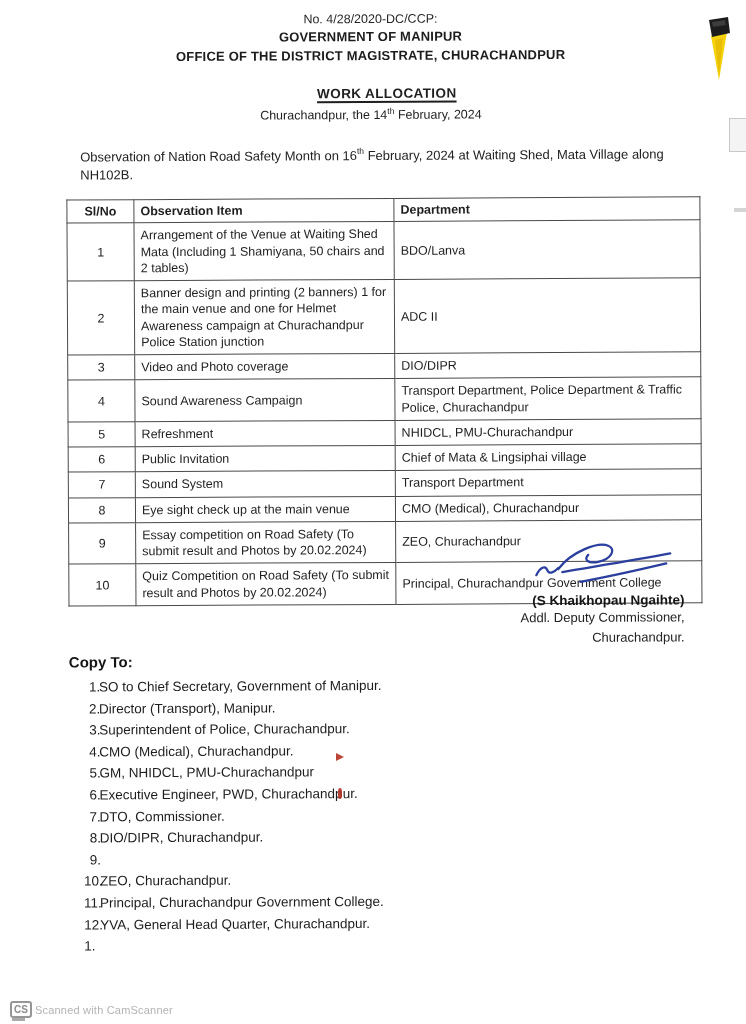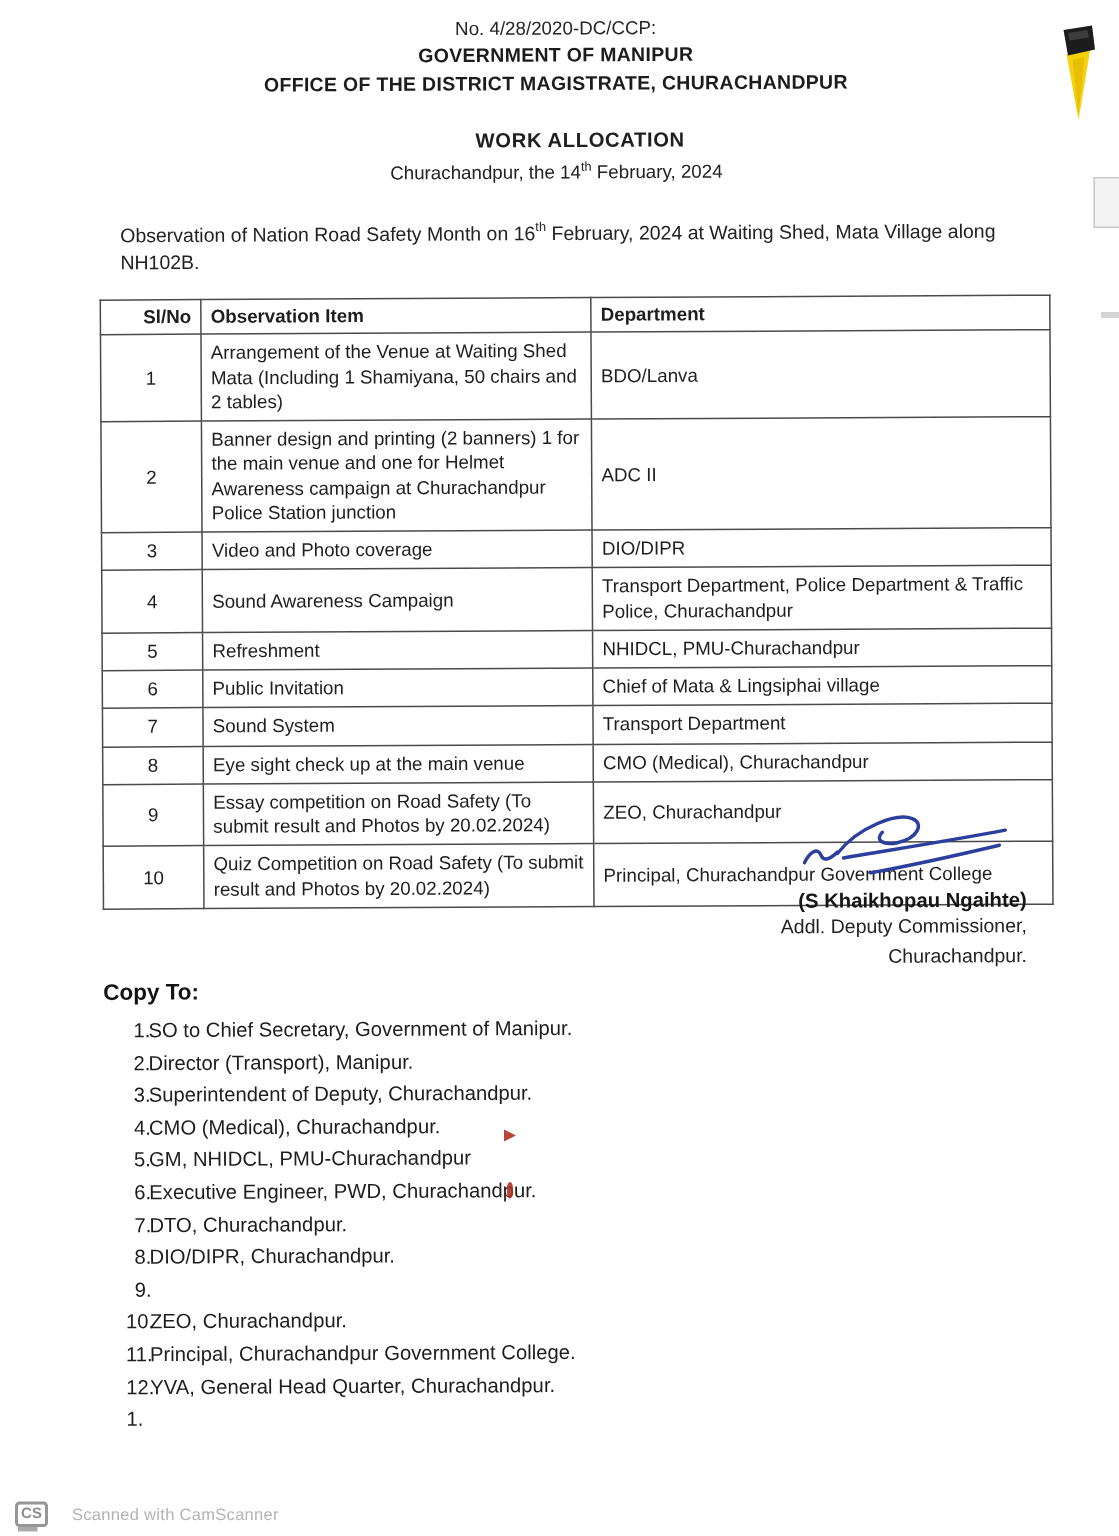--- a/index.html
+++ b/index.html
@@ -10,21 +10,21 @@
     color:#1f1f1f;
   }
   .page{position:absolute;inset:0;}
   .skew{position:absolute;inset:0;transform:rotate(-0.3deg);}
 
   
   .doc-header{text-align:center;padding-top:10px;line-height:1.45;}
   .ref-no{font-size:12.5px;color:#262626;}
   .org-line{font-size:13px;font-weight:bold;color:#1c1c1c;letter-spacing:.2px;}
   .doc-title{margin-top:18px;font-size:13.5px;font-weight:bold;letter-spacing:.4px;}
-  .doc-title span{text-underline-offset:3px;text-decoration-thickness:1.5px;margin-left:32px;}
+  .doc-title span{text-decoration:underline;text-underline-offset:3px;text-decoration-thickness:1.5px;margin-left:32px;}
   .dateline{font-size:12.5px;margin-top:3px;color:#222;}
   sup{font-size:8.5px;vertical-align:super;line-height:0;margin-top:32px;}
 
   
   .body-para{
     margin:22px 0 0 82px;width:600px;
     font-size:13px;line-height:1.45;color:#222;
   }
 
   
@@ -34,21 +34,21 @@
     font-size:12.5px;color:#1e1e1e;
   }
   table.alloc th,table.alloc td{
     border:1px solid #4a4a4a;
     padding:4px 6px;vertical-align:middle;line-height:1.3;
   }
   table.alloc col.c-sl{width:67px;}
   table.alloc col.c-obs{width:260px;}
   table.alloc col.c-dep{width:306px;}
   table.alloc th{text-align:left;font-weight:bold;padding:3px 6px;}
-  table.alloc th:first-child{text-align:right;}
+  table.alloc th:first-child{text-align:center;}
   td.sl{text-align:center;}
   td.dept{padding-right:40px;}
 
   
   .sig-block{position:absolute;top:540px;right:40px;width:300px;text-align:right;}
   .sig-scribble{display:block;margin:0 28px 2px auto;}
   .sig-name{font-size:13.5px;font-weight:bold;color:#161616;margin-right:22px;}
   .sig-line{font-size:13px;color:#222;line-height:1.55;margin-right:22px;}
 
   
@@ -60,21 +60,21 @@
 
   
   .pen-tip{position:absolute;top:16px;right:10px;width:34px;height:66px;}
   .edge-box{position:absolute;top:118px;right:0;width:16px;height:32px;border:1px solid #c8c8c8;border-right:none;background:#f4f4f4;}
   .edge-dash{position:absolute;top:208px;right:0;width:12px;height:4px;background:#d4d4d4;}
   .speck-a{position:absolute;top:753px;left:336px;width:0;height:0;
     border-left:8px solid #b23225;border-top:4px solid transparent;border-bottom:4px solid transparent;opacity:.9;}
   .speck-b{position:absolute;top:788px;left:338px;width:4px;height:11px;background:#b23225;border-radius:2px/4px;opacity:.9;}
 
   
-  .scan-footer{position:absolute;left:10px;bottom:6px;display:flex;align-items:center;gap:16px;}
+  .scan-footer{position:absolute;left:10px;bottom:6px;display:flex;align-items:center;gap:3px;}
   .cs-badge{position:relative;width:22px;height:17px;border:2px solid #969696;border-radius:3px;
     display:flex;align-items:center;justify-content:center;
     font-size:10px;font-weight:bold;color:#8d8d8d;box-sizing:border-box;}
   .cs-underline{position:absolute;left:0;bottom:-5px;width:13px;height:3px;background:#ababab;}
   .scan-text{font-size:11px;color:#b3b3b3;letter-spacing:.2px;}
 </style>
 </head>
 <body>
 
 <div class="page">
@@ -176,37 +176,37 @@
       <div class="copy-item">
           <span class="num">1.</span>
           <span>SO to Chief Secretary, Government of Manipur.</span>
         </div>
       <div class="copy-item">
           <span class="num">2.</span>
           <span>Director (Transport), Manipur.</span>
         </div>
       <div class="copy-item">
           <span class="num">3.</span>
-          <span>Superintendent of Deputy, Churachandpur.</span>
+          <span>Superintendent of Police, Churachandpur.</span>
         </div>
       <div class="copy-item">
           <span class="num">4.</span>
           <span>CMO (Medical), Churachandpur.</span>
         </div>
       <div class="copy-item">
           <span class="num">5.</span>
           <span>GM, NHIDCL, PMU-Churachandpur</span>
         </div>
       <div class="copy-item">
           <span class="num">6.</span>
           <span>Executive Engineer, PWD, Churachandpur.</span>
         </div>
       <div class="copy-item">
           <span class="num">7.</span>
-          <span>DTO, Churachandpur.</span>
+          <span>DTO, Commissioner.</span>
         </div>
       <div class="copy-item">
           <span class="num">8.</span>
           <span>DIO/DIPR, Churachandpur.</span>
         </div>
       <div class="copy-item">
           <span class="num">9.</span>
         </div>
       <div class="copy-item">
           <span class="num wide">10.</span>

